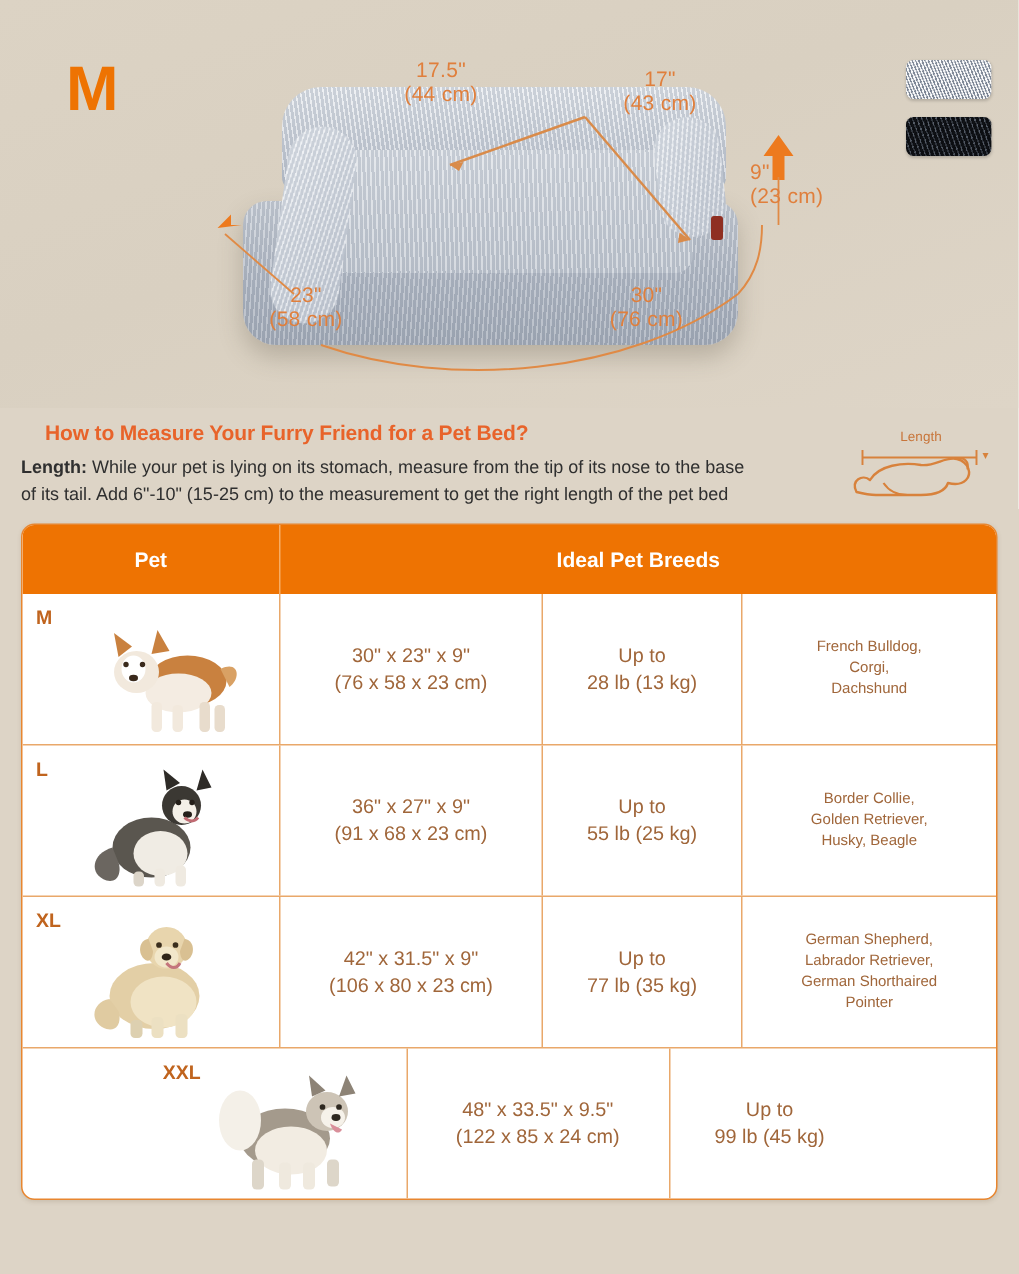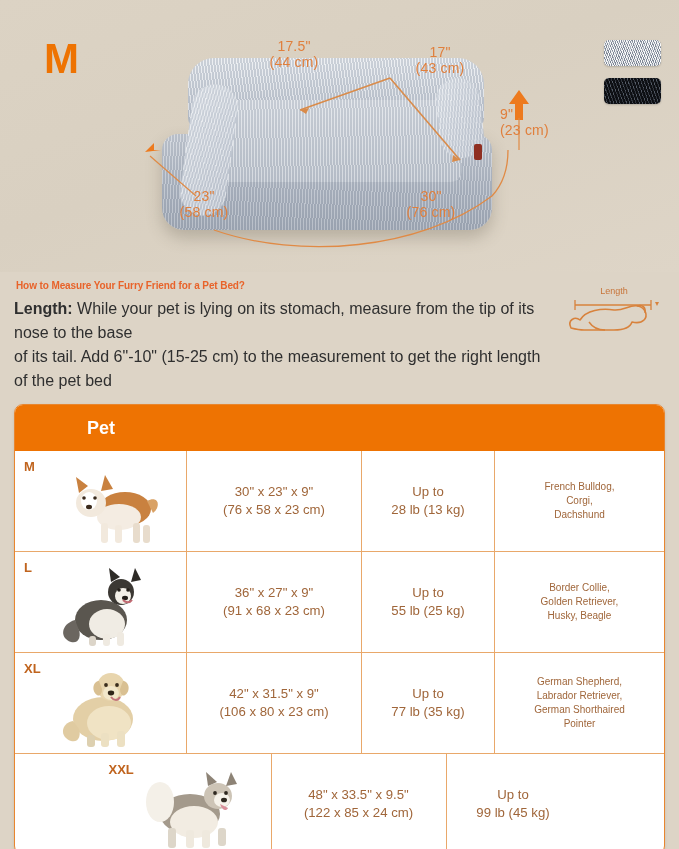--- a/index.html
+++ b/index.html
@@ -161,29 +161,29 @@
     width: 679px; height: 272px;
     pointer-events: none;
   }
 
   
   .measure {
     position: relative;
     padding: 8px 14px 0 14px;
   }
   .measure h2 {
-    margin: 0 0 6px 2px;
-    font-size: 10px;
+    margin: 0 0 6px 16px;
+    font-size: 14px;
     font-weight: bold;
     color: #e8632a;
     letter-spacing: -.1px;
   }
   .measure p {
     margin: 0;
-    font-size: 16px;
+    font-size: 12px;
     line-height: 1.50;
     color: #2f2f2f;
     max-width: 540px;
   }
   .measure p b { font-weight: bold; }
   .dog-icon {
     position: absolute;
     right: 10px;
     top: 10px;
     width: 110px;
@@ -204,21 +204,21 @@
     border-bottom: 1px solid #e9a86a;
   }
   .trow:last-child { border-bottom: none; justify-content: center; }
   .thead {
     background: #ee7302;
     border-bottom: none;
   }
   .thead .cell {
     color: #fff;
     font-weight: bold;
-    font-size: 18px;
+    font-size: 14px;
     height: 46px;
     border-right: 1px solid #f6ad66;
   }
   .thead .cell:last-child { border-right: none; }
   .cell {
     display: flex;
     align-items: center;
     justify-content: center;
     text-align: center;
     border-right: 1px solid #e9a86a;
@@ -329,20 +329,21 @@
              c -3 3 -8 3 -12 2 c -2 6 -10 8 -18 8 l -30 0 c -5 0 -9 -1 -13 -2 z" stroke="#d8823c" stroke-width="1.6" fill="none" stroke-linejoin="round"></path>
     <path d="M 78 24 c 6 -2 9 2 8 7" stroke="#d8823c" stroke-width="1.5" fill="none"></path>
     <path d="M 30 40 c 4 6 10 8 16 8" stroke="#d8823c" stroke-width="1.4" fill="none"></path>
   </svg>
 </div>
 
 <div class="table">
 
   <div class="trow thead">
     <div class="cell c-pet" style="justify-content:center;align-items:center;">Pet</div>
+    <div class="cell c-breeds">Ideal Pet Breeds</div>
   </div>
 
   <div class="trow body-row">
     <div class="cell c-pet">
       <span class="pet-label">M</span>
       <svg class="dog-photo" viewBox="0 0 126 90">
         <ellipse cx="76" cy="52" rx="26" ry="17" fill="#c9813f"></ellipse>
         <ellipse cx="70" cy="60" rx="22" ry="13" fill="#f4ece2"></ellipse>
         <ellipse cx="42" cy="46" rx="15" ry="14" fill="#f2e9dd"></ellipse>
         <path d="M 30 36 l -3 -16 l 12 9 z" fill="#c9813f"></path>

